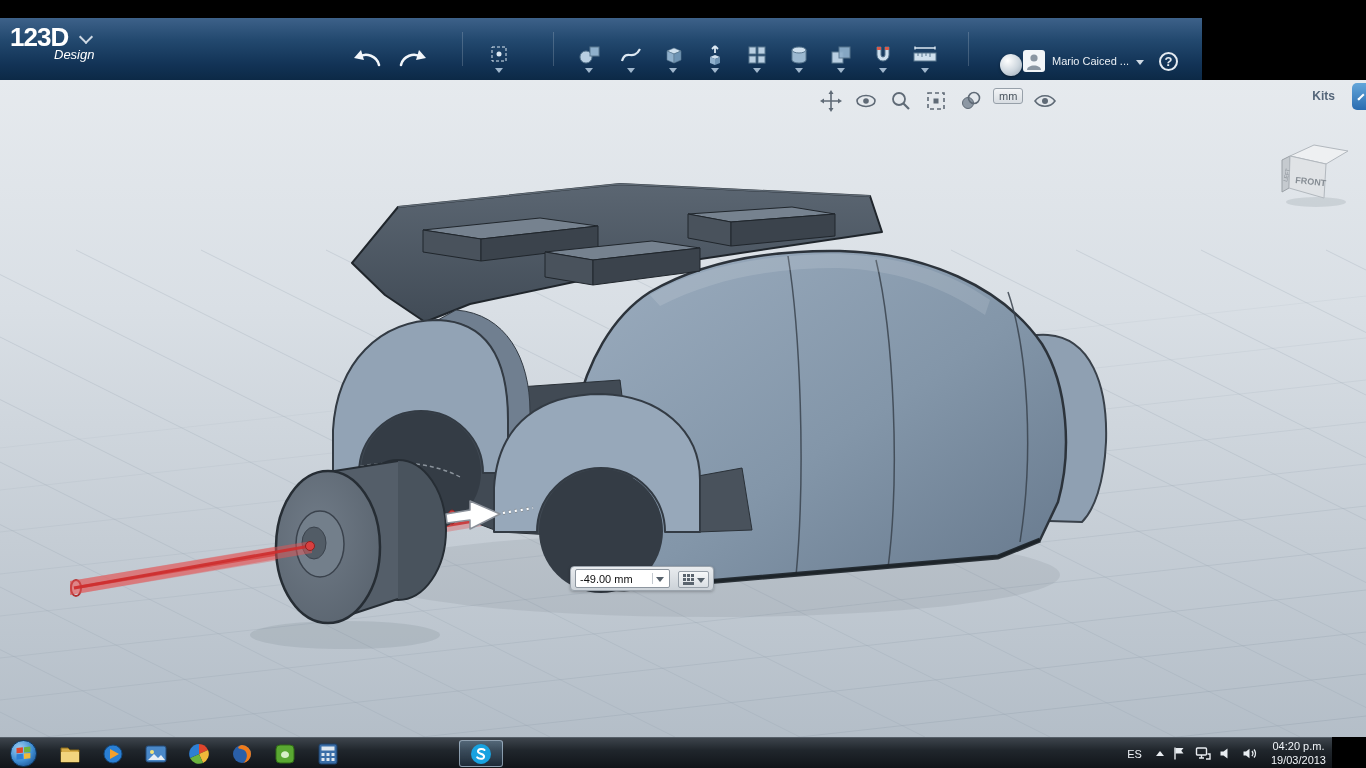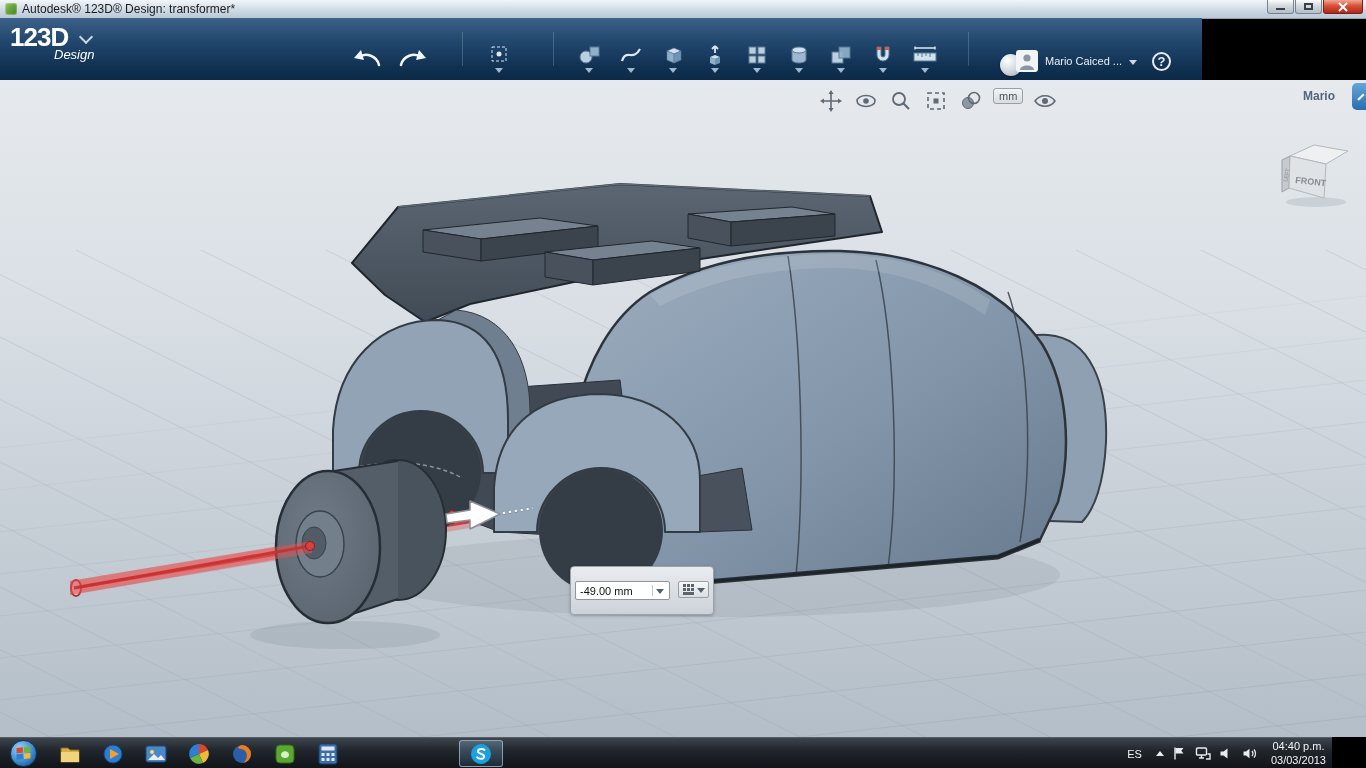--- a/index.html
+++ b/index.html
@@ -33,43 +33,43 @@
   .vsep{position:absolute;top:14px;width:1px;height:34px;background:rgba(255,255,255,0.18);}
   .undo-redo{position:absolute;left:352px;top:30px;display:flex;gap:16px;}
   .tbtn{background:none;border:none;padding:0;cursor:pointer;display:flex;flex-direction:column;align-items:center;}
   .transform-slot{position:absolute;left:484px;top:26px;}
   .tools{position:absolute;left:574px;top:26px;display:flex;gap:12px;}
   .tool{width:30px;display:flex;flex-direction:column;align-items:center;background:none;border:none;padding:0;cursor:pointer;}
   .caret{width:0;height:0;border-left:4px solid transparent;border-right:4px solid transparent;
     border-top:5px solid #9fb6cc;margin-top:2px;}
   .material-ball{position:absolute;left:1000px;top:36px;width:22px;height:22px;border-radius:50%;
     background:radial-gradient(circle at 35% 30%,#ffffff,#cdd6de 55%,#97a4b0);box-shadow:0 1px 3px rgba(0,0,0,.4);}
-  .user-group{position:absolute;right:31px;top:32px;display:flex;align-items:center;gap:7px;}
+  .user-group{position:absolute;right:24px;top:32px;display:flex;align-items:center;gap:7px;}
   .user-name{font-size:11px;color:#e9eef3;}
   .caret-lt{border-top-color:#cfd9e4;}
   .help-circle{width:19px;height:19px;border-radius:50%;border:2px solid #e5ebf1;color:#e5ebf1;
     font-size:13px;font-weight:bold;display:flex;align-items:center;justify-content:center;margin-left:8px;background:none;cursor:pointer;}
 
   
   .canvas{position:absolute;left:0;top:80px;width:1366px;height:657px;overflow:hidden;
     background:linear-gradient(180deg,#e6eaee 0%,#d9dfe5 35%,#c5cdd5 70%,#b4bec8 100%);}
   .scene{position:absolute;left:0;top:0;}
   .nav-tools{position:absolute;left:818px;top:8px;display:flex;align-items:flex-start;gap:9px;}
   .nav-btn{width:26px;height:26px;display:flex;align-items:center;justify-content:center;background:none;border:none;padding:0;cursor:pointer;}
   .units-chip{font-size:11px;color:#4a545e;background:linear-gradient(#f2f4f6,#d8dde2);
     border:1px solid #97a0a9;border-radius:3px;padding:1px 5px;cursor:pointer;}
   .kits-label{position:absolute;right:31px;top:9px;font-size:12px;font-weight:bold;color:#55667a;}
   .kits-tab{position:absolute;right:0;top:3px;width:14px;height:27px;border:none;cursor:pointer;
     background:linear-gradient(#63a6da,#2a6cb0);border-radius:5px 0 0 5px;display:flex;align-items:center;justify-content:center;}
   .kits-chev{width:6px;height:6px;border-left:2px solid #fff;border-bottom:2px solid #fff;transform:rotate(45deg);margin-left:3px;}
   .viewcube{position:absolute;right:8px;top:52px;}
 
   
-  .dim-widget{position:absolute;left:570px;top:486px;display:flex;align-items:flex-start;gap:8px;
-    background:linear-gradient(#e9ecef,#ccd2d8);border:1px solid #9aa3ac;border-radius:4px;padding:14px 4px;
+  .dim-widget{position:absolute;left:570px;top:486px;display:flex;align-items:flex-end;gap:8px;
+    background:linear-gradient(#e9ecef,#ccd2d8);border:1px solid #9aa3ac;border-radius:4px;padding:2px 4px;
     box-shadow:0 1px 3px rgba(0,0,0,.25);}
   .dim-field{display:flex;align-items:center;background:#fff;border:1px solid #8d969f;border-radius:2px;padding:0 2px;}
   .dim-field input{width:70px;height:15px;border:none;outline:none;font-size:11px;font-family:"Liberation Sans",sans-serif;color:#111;}
   .dim-drop{background:none;border:none;border-left:1px solid #c3c9cf;padding:2px 3px;cursor:pointer;display:flex;align-items:center;}
   .caret-dk{border-top-color:#55606a;}
   .dim-options{display:flex;align-items:center;gap:2px;background:linear-gradient(#f6f8f9,#d9dee3);
     border:1px solid #97a0a9;border-radius:2px;padding:1px 3px;cursor:pointer;}
 
   
   .taskbar{position:absolute;left:0;top:737px;width:1332px;height:31px;
@@ -84,37 +84,20 @@
   .tray-lang{font-size:11px;color:#eef2f6;cursor:pointer;background:none;border:none;}
   .caret-up{width:0;height:0;border-left:4px solid transparent;border-right:4px solid transparent;border-bottom:5px solid #e8ecf0;cursor:pointer;}
   .tray-btn{background:none;border:none;padding:0;cursor:pointer;display:flex;align-items:center;}
   .clock{font-size:11px;color:#f0f4f8;text-align:center;line-height:1.25;margin-left:4px;cursor:default;}
 </style>
 </head>
 <body>
 
 <div class="screen">
 
-  <div class="titlebar">
-    <span class="app-ico"></span>
-    <span class="title-text">Autodesk® 123D® Design: transformer*</span>
-    <div class="winbtns">
-      <button class="winbtn min">
-          <span class="g-min"></span>
-        </button>
-      <button class="winbtn max">
-          <span class="g-max"></span>
-        </button>
-      <button class="winbtn close">
-        <svg width="10" height="10">
-            <path d="M1 1 L9 9 M9 1 L1 9" stroke="#fff" stroke-width="2"></path>
-          </svg>
-      </button>
-    </div>
-  </div>
 
   <div class="appbar">
     <div class="logo">
       <span class="logo-main">123D</span>
       <span class="logo-chev"></span>
       <div class="logo-sub">Design</div>
     </div>
 
     <div class="undo-redo">
       <button class="tbtn">
@@ -417,21 +400,21 @@
       </button>
       <button class="units-chip">mm</button>
       <button class="nav-btn">
         <svg width="24" height="24">
           <path d="M2 12 C7 5 17 5 22 12 C17 19 7 19 2 12 Z" fill="none" stroke="#5f6a76" stroke-width="1.6"></path>
           <circle cx="12" cy="12" r="3" fill="#5f6a76"></circle>
         </svg>
       </button>
     </div>
 
-    <span class="kits-label">Mario</span>
+    <span class="kits-label">Kits</span>
     <button class="kits-tab">
       <span class="kits-chev"></span>
     </button>
 
     <svg class="viewcube" width="84" height="78">
       <ellipse cx="42" cy="70" rx="30" ry="5" fill="rgba(90,100,110,0.15)"></ellipse>
       <polygon points="8,28 16,24 15,56 8,60" fill="#c5cacf" stroke="#9aa0a6"></polygon>
       <polygon points="16,24 40,13 74,19 52,32" fill="#eef0f2" stroke="#b2b8be"></polygon>
       <polygon points="16,24 52,32 50,66 15,56" fill="#e0e3e6" stroke="#b2b8be"></polygon>
       <text transform="translate(21,51) rotate(6)" font-size="9" font-weight="bold" fill="#868d94" font-family="Liberation Sans, sans-serif">FRONT</text>
@@ -557,19 +540,19 @@
           <polygon points="1.5,5.5 4.5,5.5 8.5,2.5 8.5,12.5 4.5,9.5 1.5,9.5" fill="#e8ecf0"></polygon>
         </svg>
       </button>
       <button class="tray-btn">
         <svg width="17" height="15">
           <polygon points="1.5,5.5 4,5.5 7.5,2.8 7.5,12.2 4,9.5 1.5,9.5" fill="#e8ecf0"></polygon>
           <path d="M10 5 a4 4 0 0 1 0 5 M12 3.5 a6.5 6.5 0 0 1 0 8" stroke="#e8ecf0" stroke-width="1.3" fill="none"></path>
         </svg>
       </button>
       <div class="clock">
-        <div>04:40 p.m.</div>
-        <div>03/03/2013</div>
+        <div>04:20 p.m.</div>
+        <div>19/03/2013</div>
       </div>
     </div>
   </div>
 
 </div>
 
 </body></html>

